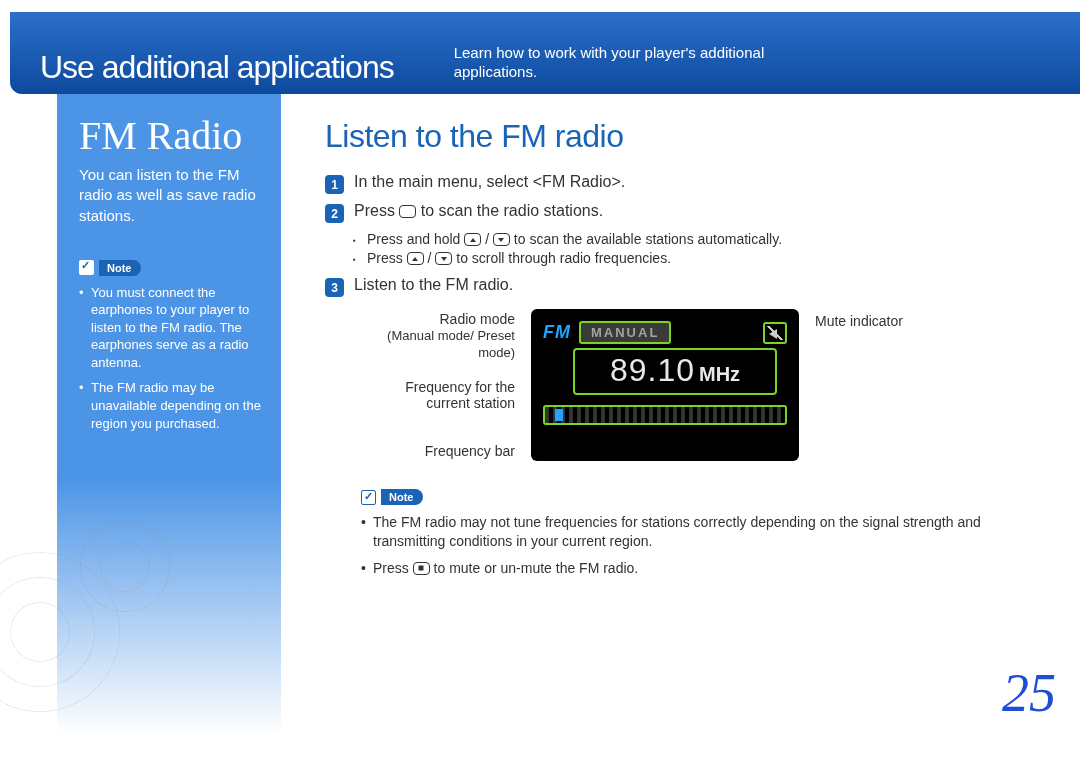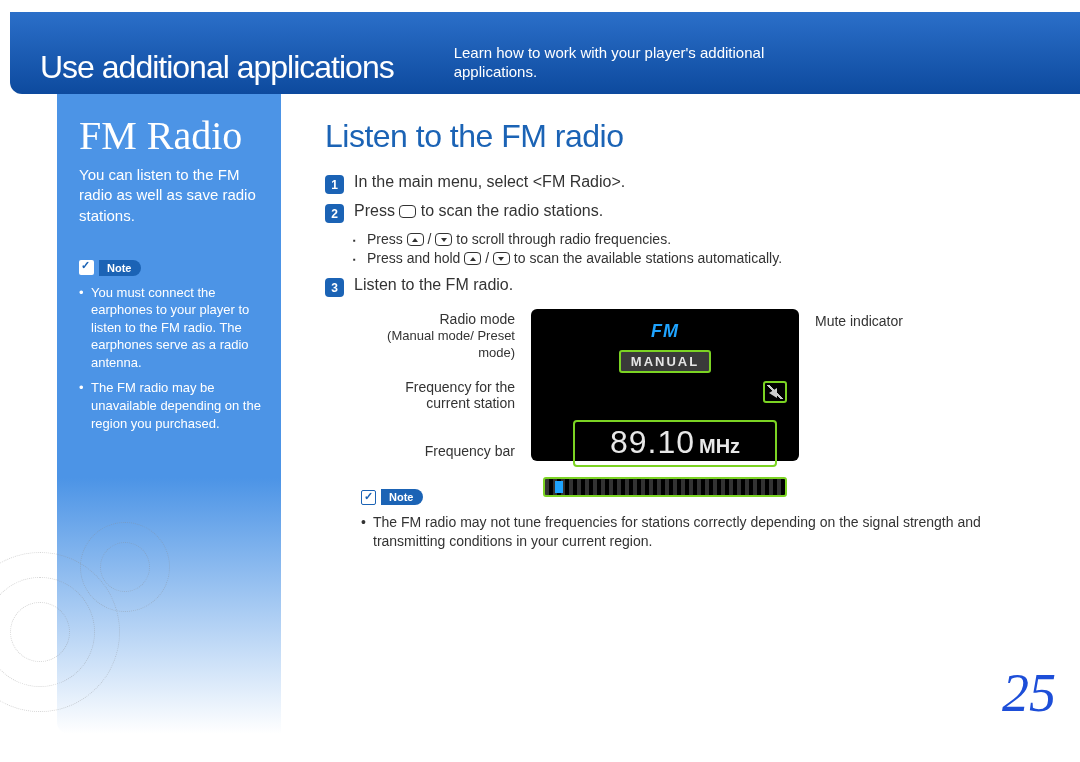--- a/index.html
+++ b/index.html
@@ -233,34 +233,33 @@
     background: #000;
     border-radius: 6px;
     position: relative;
     padding: 12px;
     color: #cfe;
   }
   .device .row1 {
     display: flex;
     align-items: center;
     gap: 8px;
-    margin-bottom: 17px;
-    flex-direction: column;
+    margin-bottom: 4px;
   }
   .device .fm {
     color: #1fa4ff;
     font-weight: bold;
     font-size: 18px;
     font-style: italic;
     letter-spacing: 1px;
   }
   .device .mode {
     background: #3a3a3a;
     border: 2px solid #7bd323;
-    color: #e5e5e5;
+    color: #a3a3a3;
     font-size: 13px;
     font-weight: bold;
     letter-spacing: 2px;
     padding: 2px 10px;
     border-radius: 3px;
   }
   .device .mute {
     margin-left: auto;
     width: 24px;
     height: 22px;
@@ -402,30 +401,30 @@
         <span class="step-body">
           <span>Press </span>
           <span class="btn-icon blank"></span>
           <span> to scan the radio stations.</span>
         </span>
       </li>
     </ol>
 
     <ul class="sub-bullets">
       <li>
+        <span>Press and hold </span>
+        <span class="btn-icon up"></span> /
+        <span class="btn-icon down"></span>
+        <span> to scan the available stations automatically.</span>
+      </li>
+      <li>
         <span>Press </span>
         <span class="btn-icon up"></span> /
         <span class="btn-icon down"></span>
         <span> to scroll through radio frequencies.</span>
-      </li>
-      <li>
-        <span>Press and hold </span>
-        <span class="btn-icon up"></span> /
-        <span class="btn-icon down"></span>
-        <span> to scan the available stations automatically.</span>
       </li>
     </ul>
 
     <ol class="steps">
       <li>
         <span class="step-num">3</span>
         <span class="step-body">Listen to the FM radio.</span>
       </li>
     </ol>
 
@@ -457,20 +456,25 @@
       </div>
     </div>
 
     <div class="main-note">
       <div class="note-badge">
         <span class="check"></span>
         <span class="label">Note</span>
       </div>
       <ul class="note-list">
         <li>The FM radio may not tune frequencies for stations correctly depending on the signal strength and transmitting conditions in your current region.</li>
+        <li>
+          <span>Press </span>
+          <span class="btn-icon square"></span>
+          <span> to mute or un-mute the FM radio.</span>
+        </li>
       </ul>
     </div>
 
     <div class="page-num">25</div>
   </main>
 </div>
 
 <div class="deco-circles">
   <div style="width:160px;height:160px;left:0;top:20px"></div>
   <div style="width:110px;height:110px;left:25px;top:45px"></div>

